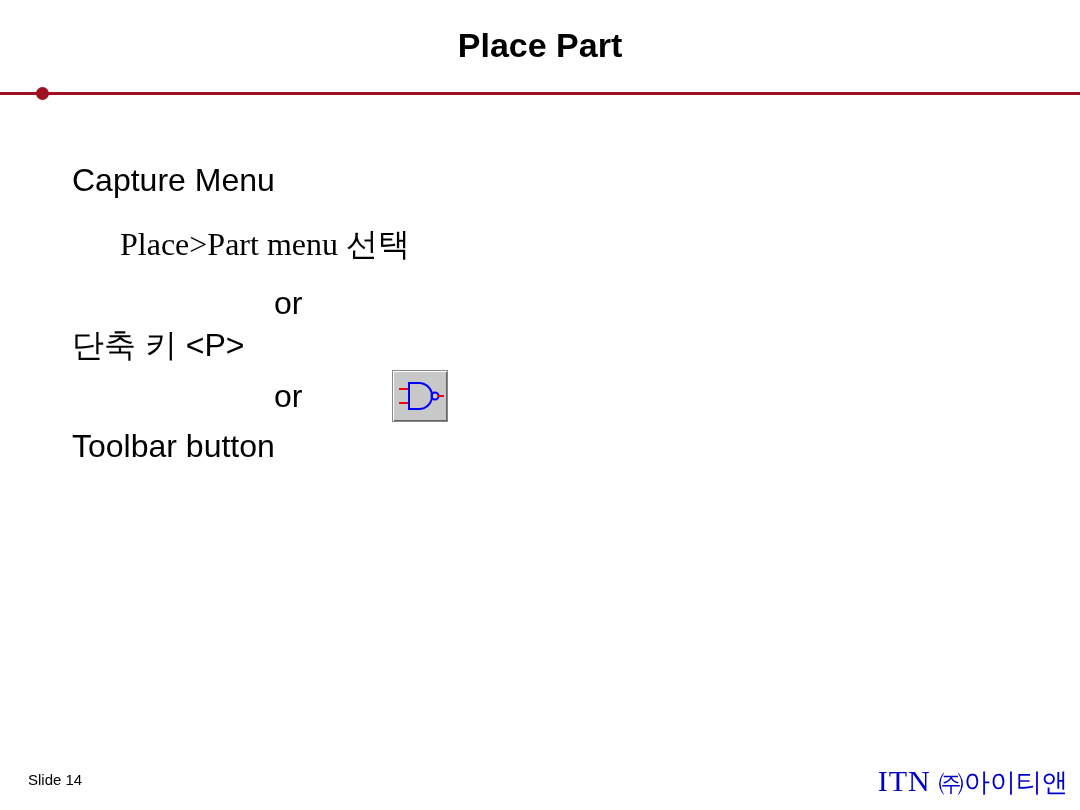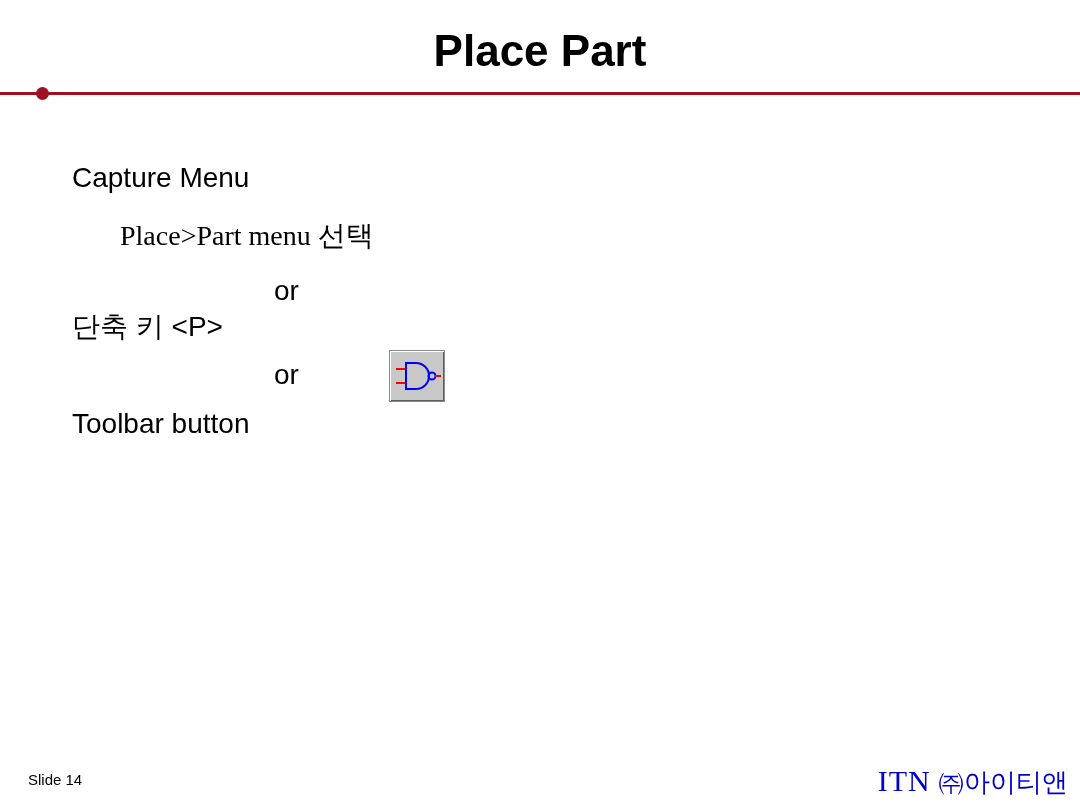--- a/index.html
+++ b/index.html
@@ -10,21 +10,21 @@
     font-family: Arial, "Malgun Gothic", sans-serif;
     position: relative;
     overflow: hidden;
   }
   .title-area {
     width: 100%;
     text-align: center;
     padding-top: 26px;
   }
   .title {
-    font-size: 44px;
+    font-size: 34px;
     font-weight: bold;
     color: #000;
   }
   .divider {
     position: absolute;
     left: 0;
     right: 0;
     top: 92px;
     height: 6px;
   }
@@ -39,21 +39,21 @@
     top: -5px;
     width: 13px;
     height: 13px;
     background: #a01020;
     border-radius: 50%;
   }
   .content {
     position: absolute;
     left: 72px;
     top: 160px;
-    font-size: 28px;
+    font-size: 32px;
     color: #000;
     line-height: 1.3;
   }
   .content .line1 { }
   .content .line2 { margin-left: 48px; margin-top: 22px; font-family: Liberation Serif, serif; }
   .content .line3 { margin-left: 202px; margin-top: 18px; }
   .content .line4 { }
   .content .line5-wrap {
     display: flex;
     align-items: center;

